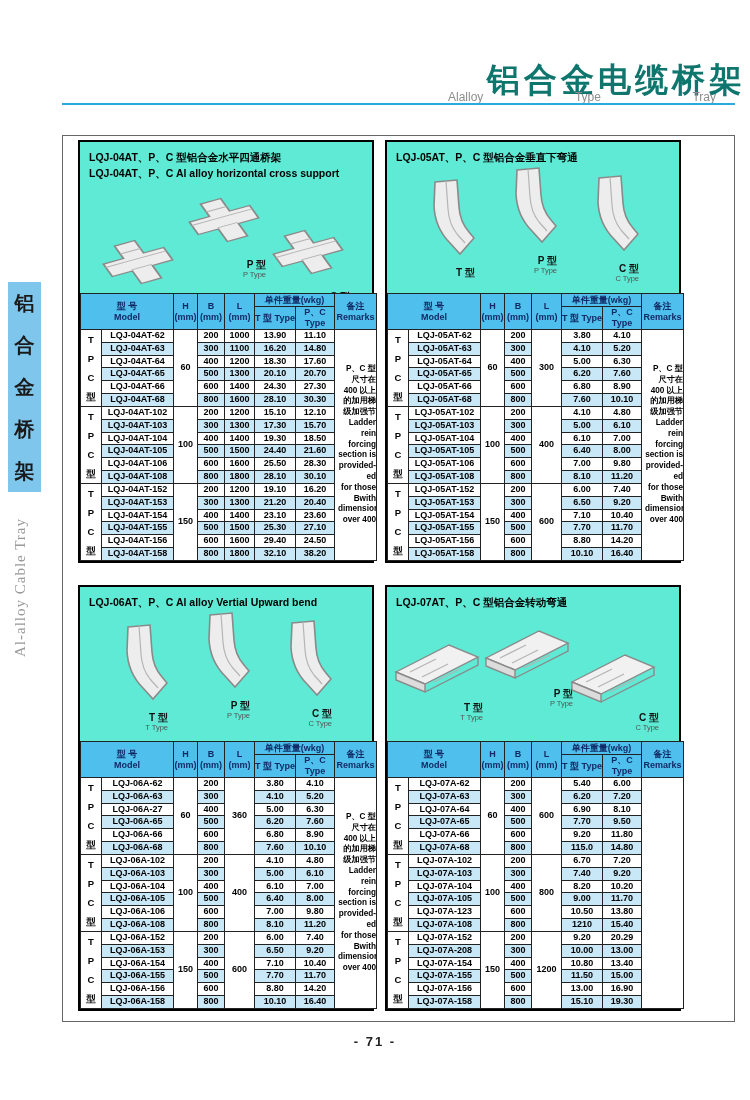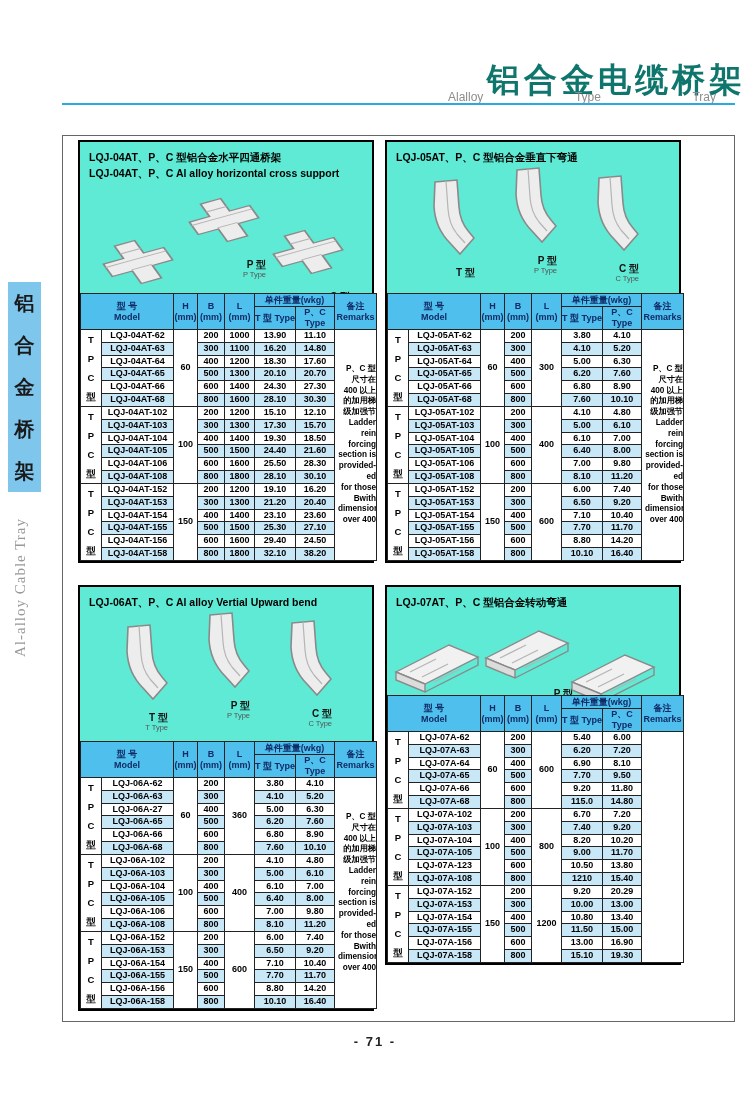--- a/index.html
+++ b/index.html
@@ -9,21 +9,21 @@
   .header-sub{position:absolute;top:90px;left:448px;width:268px;display:flex;justify-content:space-between;font-size:12px;color:#8d8d8d}
   .header-rule{position:absolute;top:103px;left:62px;width:673px;height:2px;background:#29ABE2}
   .outer{position:absolute;left:62px;top:135px;width:673px;height:887px;border:1px solid #666}
   .side-box{position:absolute;left:8px;top:282px;width:33px;height:210px;background:#7EC6EC;display:flex;flex-direction:column;justify-content:space-around;align-items:center}
   .side-box div{font-size:20px;font-weight:600;color:#1a1a1a}
   .side-en{position:absolute;left:12px;top:497px;height:160px;writing-mode:vertical-rl;transform:rotate(180deg);font-family:"Liberation Serif",serif;font-size:15px;color:#999;letter-spacing:1px;white-space:nowrap}
   .sec{position:absolute;border:2px solid #000;background:#5eead4;display:flex;flex-direction:column}
   #sec0{left:78px;top:140px;width:296px;height:423px}
   #sec1{left:385px;top:140px;width:296px;height:423px}
   #sec2{left:78px;top:585px;width:296px;height:426px}
-  #sec3{left:385px;top:585px;width:296px;height:380px}
+  #sec3{left:385px;top:585px;width:296px;height:426px}
   .sec-titles{padding:7px 9px 0;flex-shrink:0}
   .sec-titles div{font-size:10.5px;font-weight:bold;line-height:16px;color:#000;white-space:nowrap}
   .drawing-area{position:relative;flex:1;overflow:hidden}
   .slot{position:absolute;text-align:right}
   .dlabel .cn{display:block;font-size:10px;font-weight:bold;color:#111;line-height:11px}
   .dlabel .sub{display:block;font-size:7.5px;color:#555;line-height:9px}
   table.spec{width:100%;border-collapse:collapse;table-layout:fixed;height:267px;flex-shrink:0}
   .spec th,.spec td{border:1px solid #222;text-align:center;padding:0;overflow:hidden}
   .spec th{background:#4FC0ED;color:#112b66;font-size:9px;font-weight:bold;line-height:1.2;height:13px}
   .spec td{font-size:9px;font-weight:bold;color:#000;height:12px;line-height:1.1;background:#fff}
@@ -910,21 +910,21 @@
               <div>型</div>
             </td>
             <td>LQJ-07A-152</td>
             <td class="merged" rowspan="6">150</td>
             <td>200</td>
             <td class="merged" rowspan="6">1200</td>
             <td>9.20</td>
             <td>20.29</td>
           </tr>
           <tr class="alt">
-            <td>LQJ-07A-153</td>
+            <td>LQJ-07A-208</td>
             <td>300</td>
             <td>10.00</td>
             <td>13.00</td>
           </tr>
           <tr>
             <td>LQJ-07A-154</td>
             <td>400</td>
             <td>10.80</td>
             <td>13.40</td>
           </tr>

